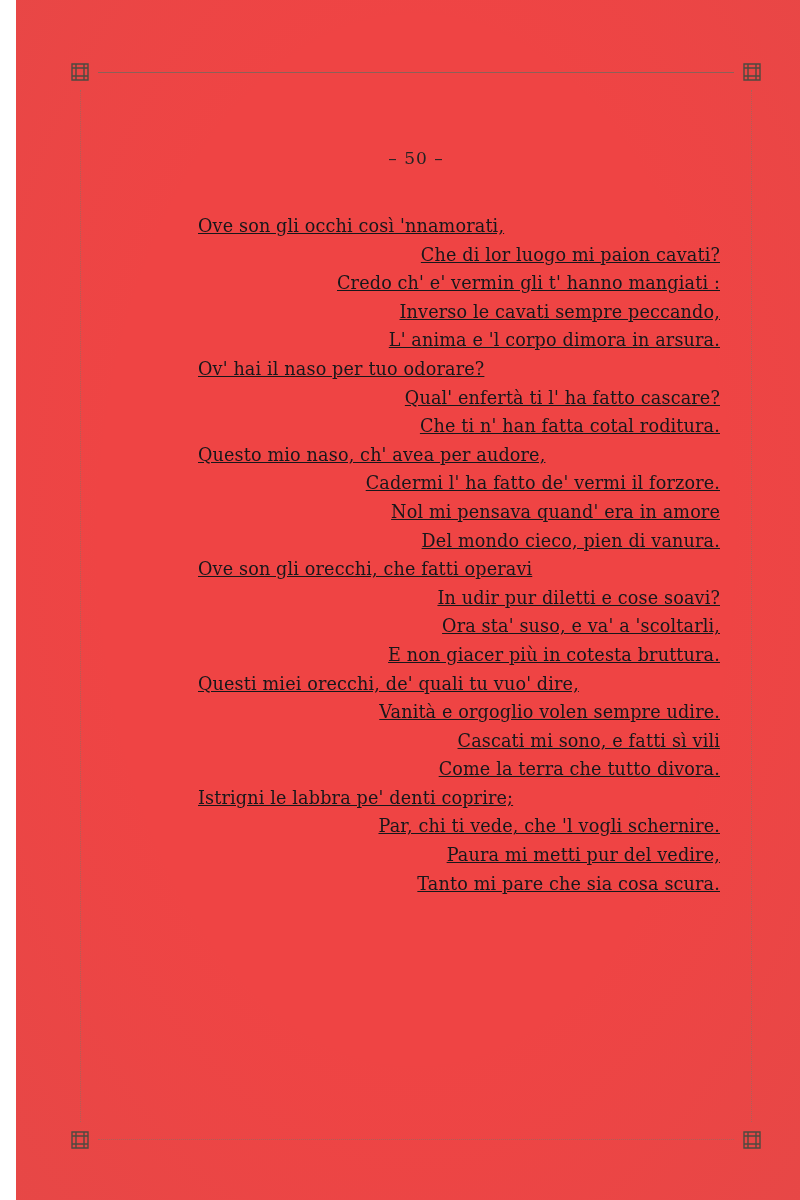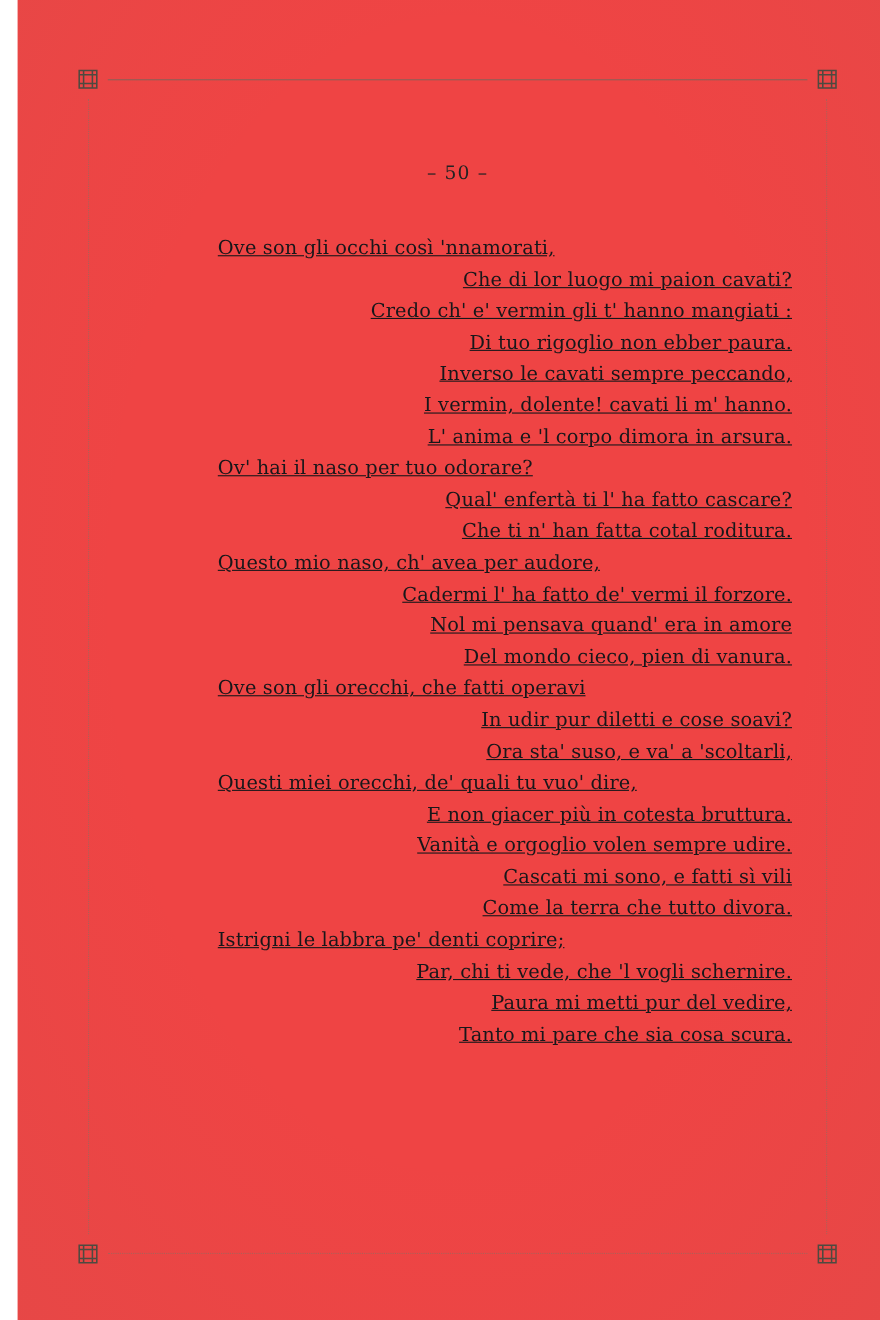--- a/index.html
+++ b/index.html
@@ -162,36 +162,34 @@
       </svg>
     </div>
   </div>
 
   <div class="content">
     <div class="page-number">– 50 –</div>
     <div class="poem" id="poem-body">
         <div class="verse indent-0">Ove son gli occhi così 'nnamorati,</div>
         <div class="verse indent-1">Che di lor luogo mi paion cavati?</div>
         <div class="verse indent-1">Credo ch' e' vermin gli t' hanno mangiati :</div>
-        <div class="verse indent-1">Di tuo rigoglio non ebber paura.</div>
         <div class="verse indent-1">Inverso le cavati sempre peccando,</div>
-        <div class="verse indent-1">I vermin, dolente! cavati li m' hanno.</div>
         <div class="verse indent-1">L' anima e 'l corpo dimora in arsura.</div>
         <div class="verse indent-0">Ov' hai il naso per tuo odorare?</div>
         <div class="verse indent-1">Qual' enfertà ti l' ha fatto cascare?</div>
         <div class="verse indent-1">Che ti n' han fatta cotal roditura.</div>
         <div class="verse indent-0">Questo mio naso, ch' avea per audore,</div>
         <div class="verse indent-1">Cadermi l' ha fatto de' vermi il forzore.</div>
         <div class="verse indent-1">Nol mi pensava quand' era in amore</div>
         <div class="verse indent-1">Del mondo cieco, pien di vanura.</div>
         <div class="verse indent-0">Ove son gli orecchi, che fatti operavi</div>
         <div class="verse indent-1">In udir pur diletti e cose soavi?</div>
         <div class="verse indent-1">Ora sta' suso, e va' a 'scoltarli,</div>
+        <div class="verse indent-1">E non giacer più in cotesta bruttura.</div>
         <div class="verse indent-0">Questi miei orecchi, de' quali tu vuo' dire,</div>
-        <div class="verse indent-1">E non giacer più in cotesta bruttura.</div>
         <div class="verse indent-1">Vanità e orgoglio volen sempre udire.</div>
         <div class="verse indent-1">Cascati mi sono, e fatti sì vili</div>
         <div class="verse indent-1">Come la terra che tutto divora.</div>
         <div class="verse indent-0">Istrigni le labbra pe' denti coprire;</div>
         <div class="verse indent-1">Par, chi ti vede, che 'l vogli schernire.</div>
         <div class="verse indent-1">Paura mi metti pur del vedire,</div>
         <div class="verse indent-1">Tanto mi pare che sia cosa scura.</div>
       </div>
   </div>
 

